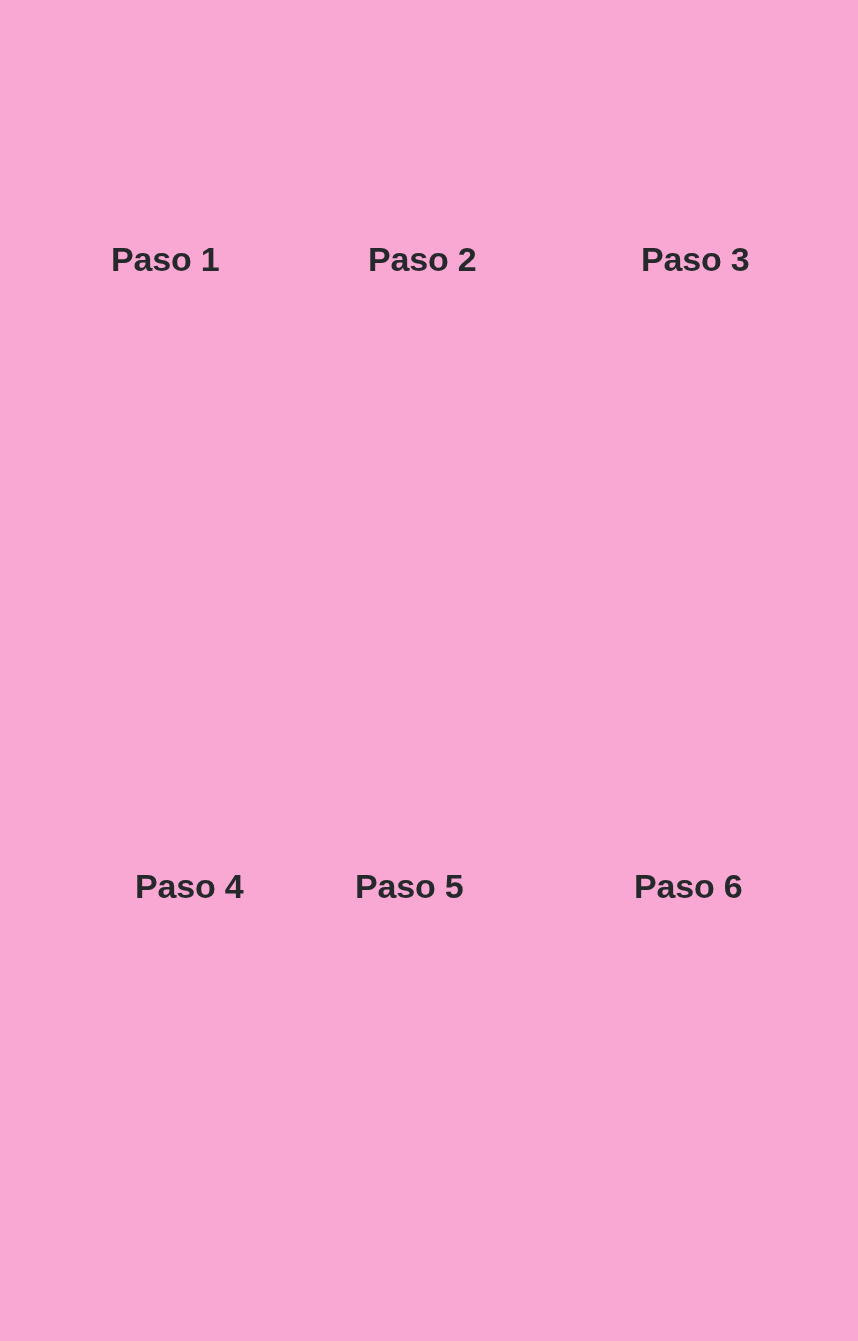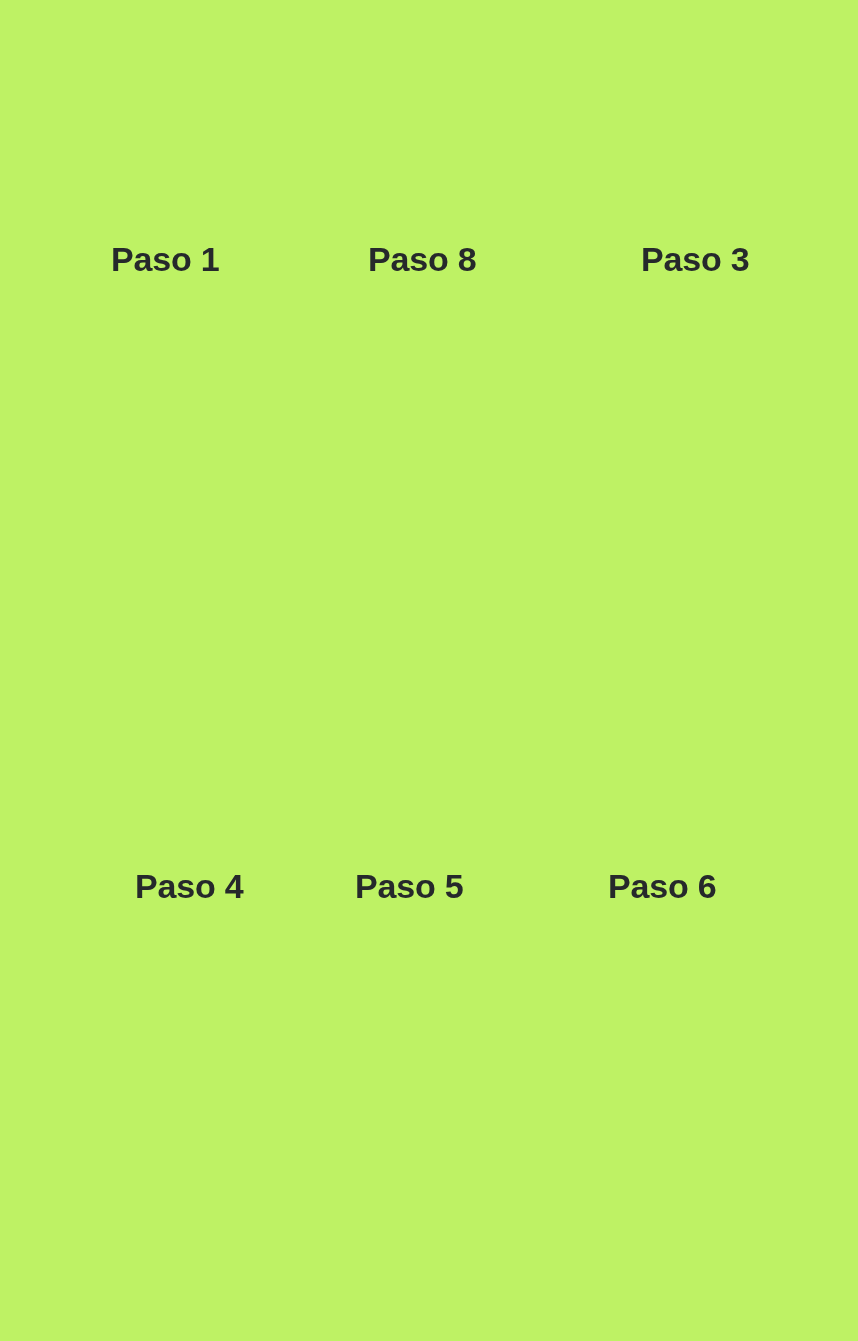--- a/index.html
+++ b/index.html
@@ -15,21 +15,21 @@
     font-family: "Liberation Sans", "DejaVu Sans", sans-serif;
     -webkit-font-smoothing: antialiased;
     overflow: hidden;
   }
 
   
   .page {
     position: relative;
     width: 858px;
     height: 1341px;
-    background: #bef264;
+    background: #f9a8d4;
     box-sizing: border-box;
   }
 
   
   .step-row {
     position: absolute;
     left: 0;
     width: 858px;
     height: 0;
   }
@@ -85,37 +85,37 @@
   }
 
   
   .row-1 .col-1 { left: 111px; }
   .row-1 .col-2 { left: 368px; }
   .row-1 .col-3 { left: 641px; }
 
   
   .row-2 .col-1 { left: 111px; margin-left: 24px; }
   .row-2 .col-2 { left: 355px; text-align: center; }
-  .row-2 .col-3 { left: 608px; }
+  .row-2 .col-3 { left: 634px; }
 </style>
 </head>
 <body>
 
 <div class="page">
 
   <div class="step-media above"></div>
 
   <div class="step-row row-1">
 
     <div class="step-cell col-1">
       <span class="step-label">Paso 1</span>
     </div>
 
     <div class="step-cell col-2">
-      <span class="step-label">Paso 8</span>
+      <span class="step-label">Paso 2</span>
     </div>
 
     <div class="step-cell col-3">
       <span class="step-label">Paso 3</span>
     </div>
 
   </div>
 
   <div class="step-media middle"></div>
 

